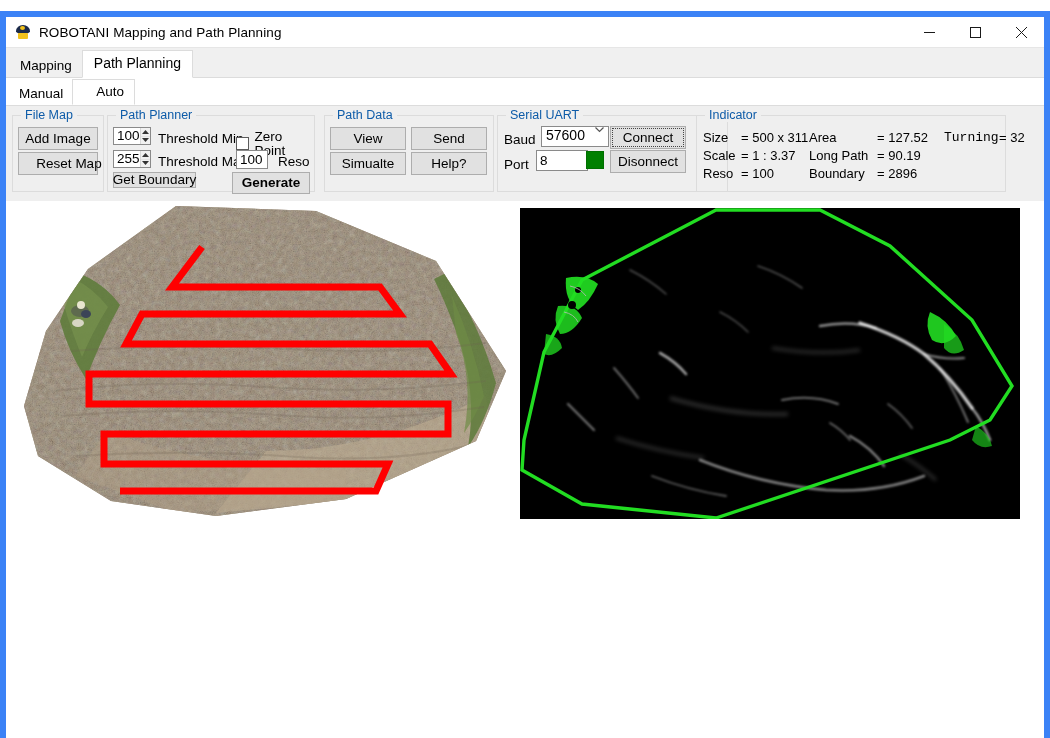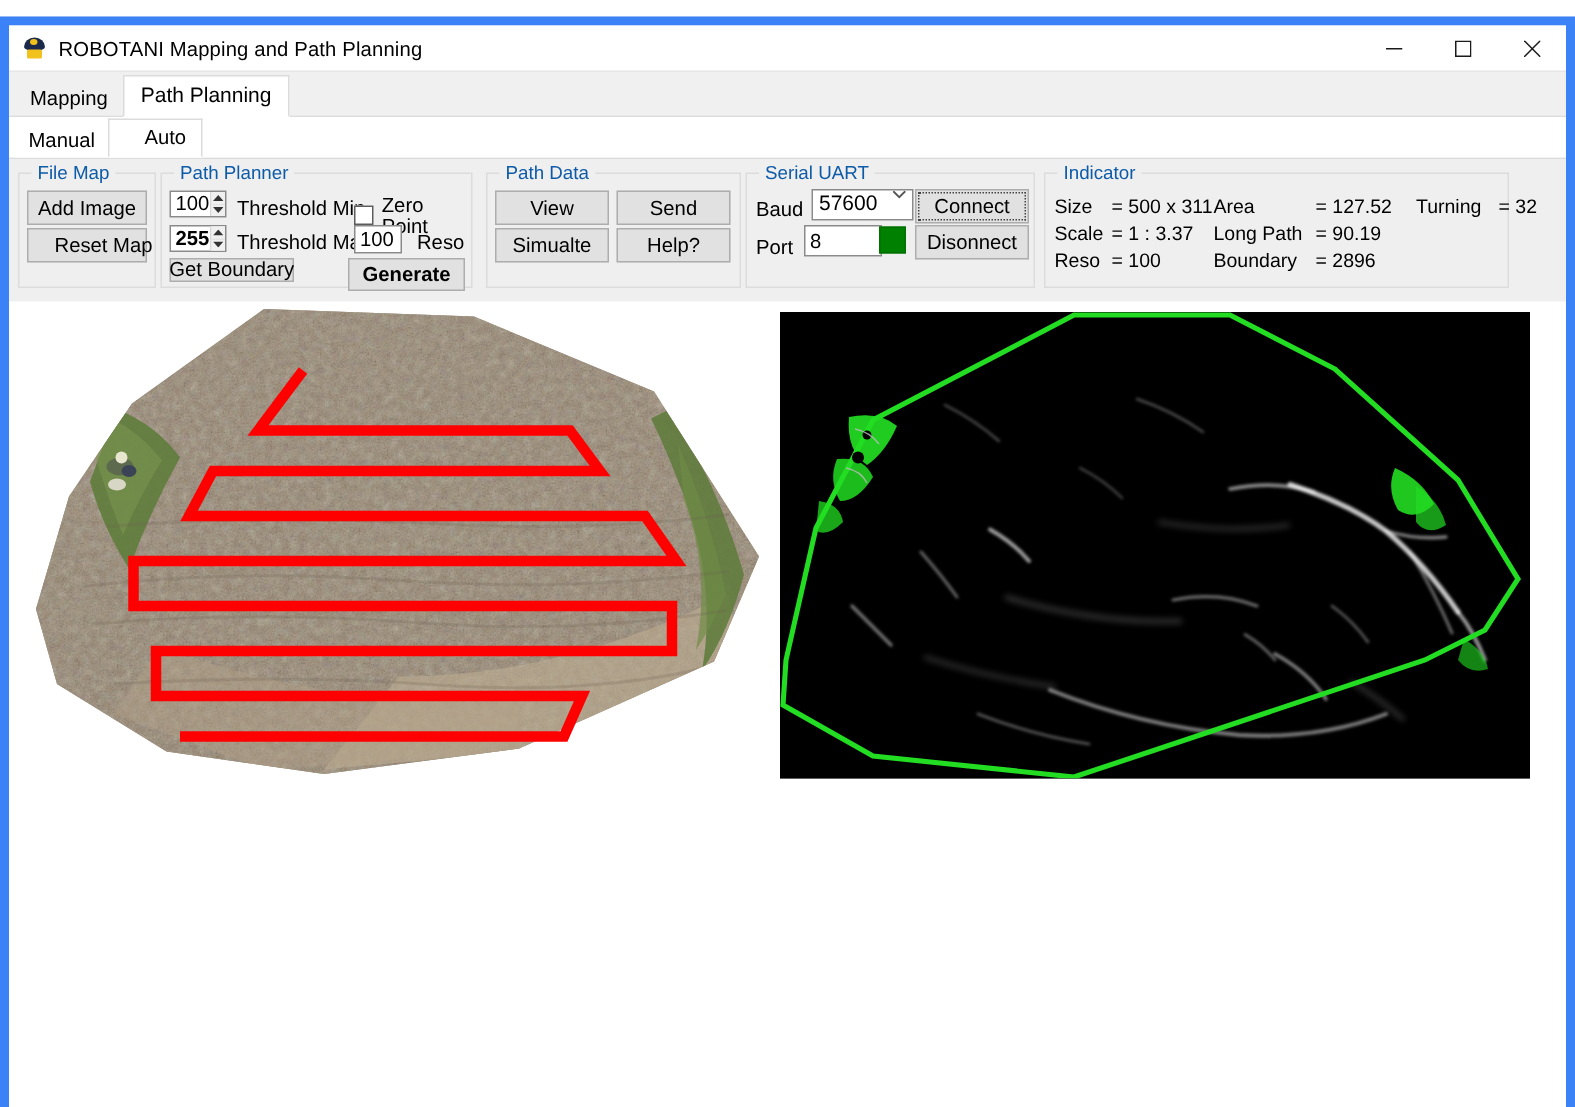--- a/index.html
+++ b/index.html
@@ -286,21 +286,21 @@
             </div>
           <div>
               <svg width="7" height="4" viewBox="0 0 7 4">
                 <polygon points="0,0 7,0 3.5,4" fill="#333"></polygon>
               </svg>
             </div>
         </div>
       </div>
       <div class="lbl" style="left:50px; top:16px;">Threshold Min</div>
 
-      <div class="spin" style="left:5px; top:34px; width:38px; height:18px;font-weight:bold;">
+      <div class="spin" style="left:5px; top:34px; width:38px; height:18px;">
         <div class="val">255</div>
         <div class="arrows">
           <div>
               <svg width="7" height="4" viewBox="0 0 7 4">
                 <polygon points="3.5,0 7,4 0,4" fill="#333"></polygon>
               </svg>
             </div>
           <div>
               <svg width="7" height="4" viewBox="0 0 7 4">
                 <polygon points="0,0 7,0 3.5,4" fill="#333"></polygon>
@@ -323,21 +323,21 @@
     </div>
 
     <div class="group" style="left:318px; top:9px; width:170px; height:77px;text-decoration:underline;">
       <div class="group-label">Path Data</div>
       <div class="btn" style="left:5px; top:11px; width:76px; height:23px;">View</div>
       <div class="btn" style="left:86px; top:11px; width:76px; height:23px;">Send</div>
       <div class="btn" style="left:5px; top:36px; width:76px; height:23px;">Simualte</div>
       <div class="btn" style="left:86px; top:36px; width:76px; height:23px;">Help?</div>
     </div>
 
-    <div class="group" style="left:491px; top:9px; width:193px; height:77px;">
+    <div class="group" style="left:491px; top:9px; width:231px; height:77px;">
       <div class="group-label">Serial UART</div>
 
       <div class="lbl" style="left:6px; top:17px;">Baud</div>
       <div class="combo" style="left:43px; top:10px; width:68px; height:21px;">
         <span>57600</span>
         <span class="caret">
           <svg width="9" height="6" viewBox="0 0 9 6">
               <polyline points="0.5,0.5 4.5,4.5 8.5,0.5" fill="none" stroke="#555" stroke-width="1.2"></polyline>
             </svg>
         </span>
@@ -351,21 +351,21 @@
       <div class="btn" style="left:112px; top:34px; width:76px; height:23px;">Disonnect</div>
     </div>
 
     <div class="group" style="left:690px; top:9px; width:310px; height:77px;">
       <div class="group-label">Indicator</div>
 
       <div class="ind-cell" style="left:6px;  top:15px;">Size</div>
       <div class="ind-cell" style="left:44px; top:15px;">= 500 x 311</div>
       <div class="ind-cell" style="left:112px;top:15px;">Area</div>
       <div class="ind-cell" style="left:180px;top:15px;">= 127.52</div>
-      <div class="ind-cell" style="left:247px;top:15px;">Turning</div>
+      <div class="ind-cell" style="left:247px;top:15px;font-family:Liberation Mono, monospace;">Turning</div>
       <div class="ind-cell" style="left:302px;top:15px;">= 32</div>
 
       <div class="ind-cell" style="left:6px;  top:33px;">Scale</div>
       <div class="ind-cell" style="left:44px; top:33px;">= 1 : 3.37</div>
       <div class="ind-cell" style="left:112px;top:33px;">Long Path</div>
       <div class="ind-cell" style="left:180px;top:33px;">= 90.19</div>
 
       <div class="ind-cell" style="left:6px;  top:51px;">Reso</div>
       <div class="ind-cell" style="left:44px; top:51px;">= 100</div>
       <div class="ind-cell" style="left:112px;top:51px;">Boundary</div>

